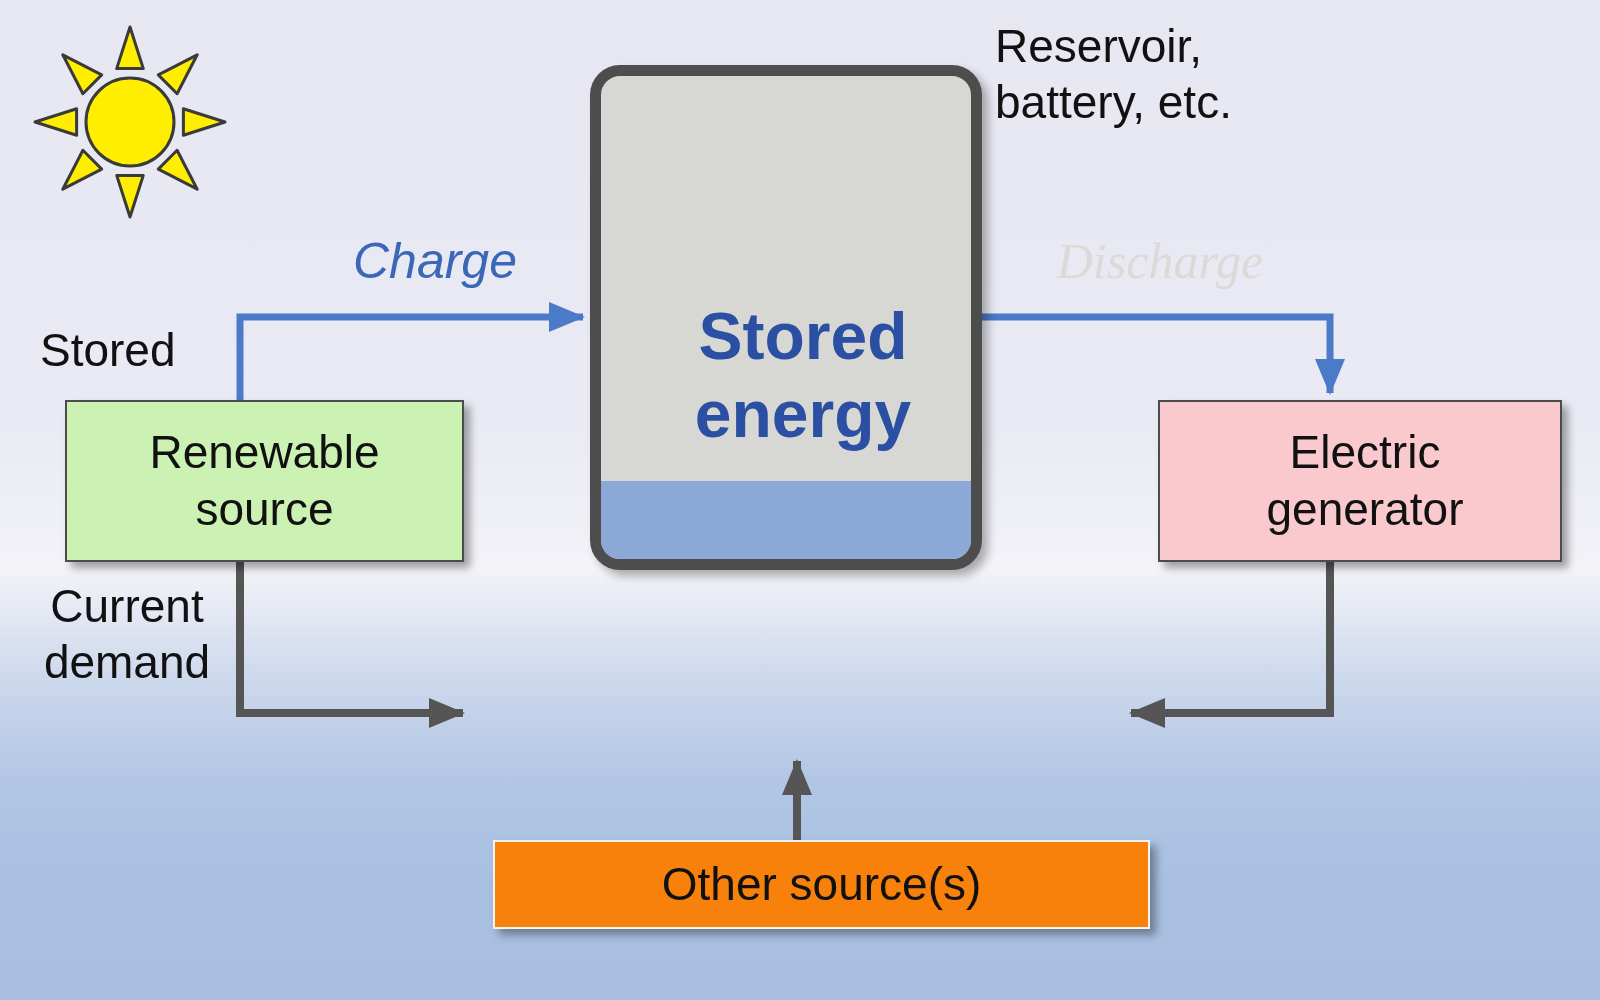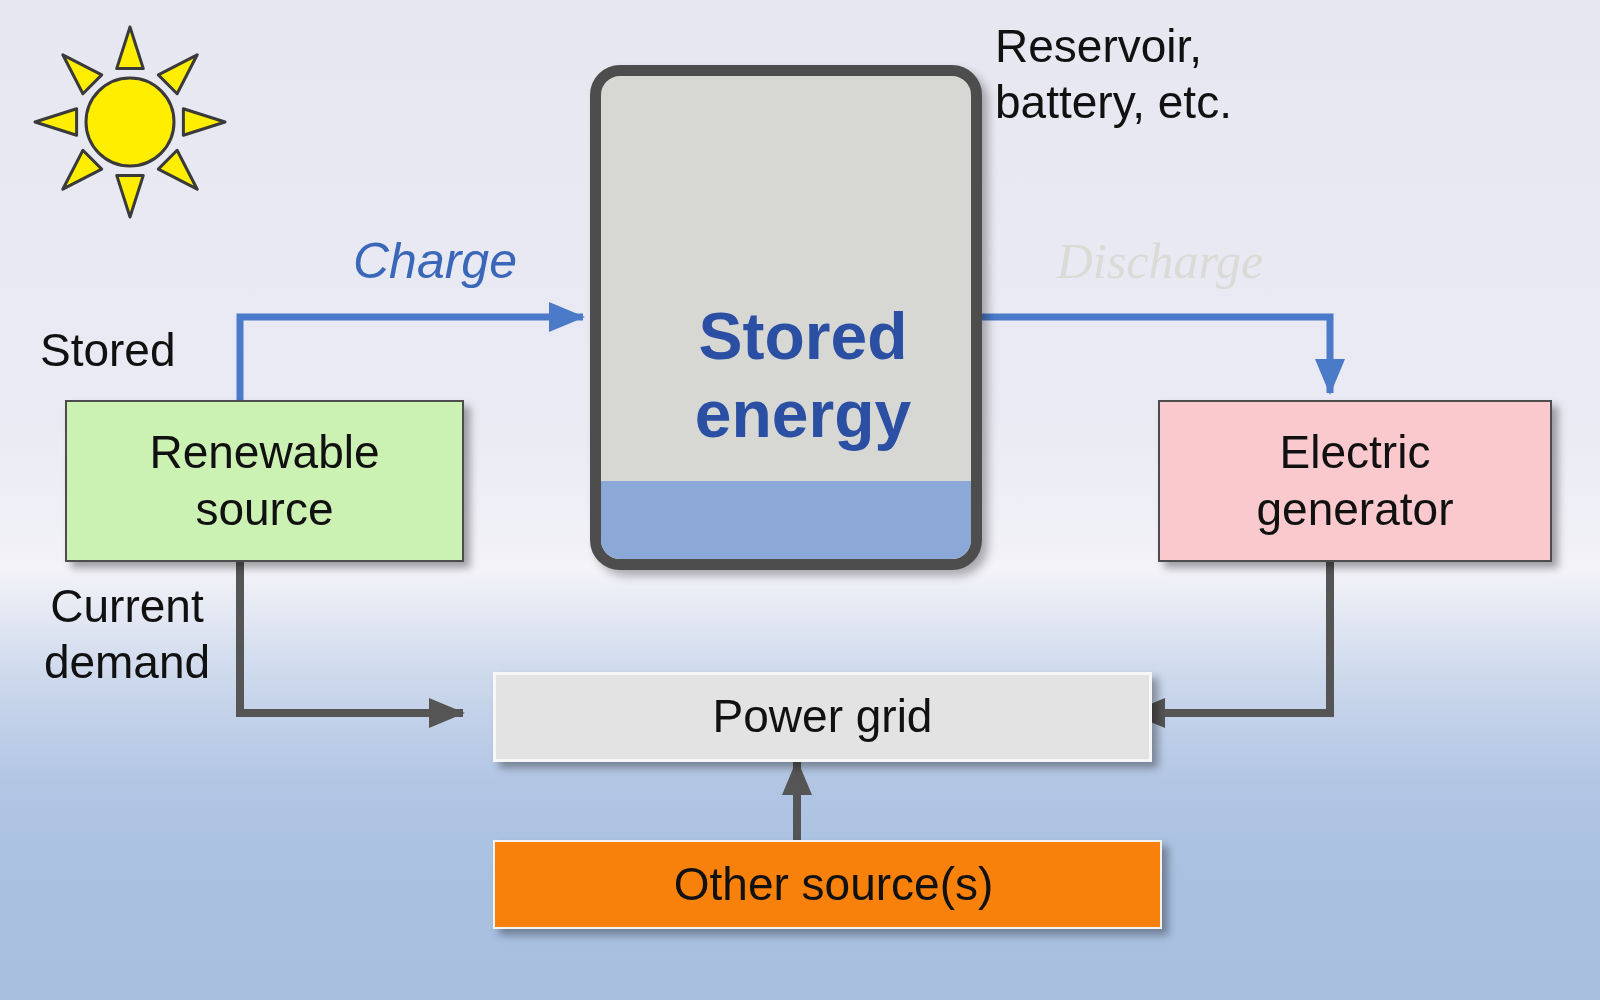--- a/index.html
+++ b/index.html
@@ -21,25 +21,25 @@
 
   .node{
     position:absolute;display:flex;align-items:center;justify-content:center;
     text-align:center;color:#111;font-size:46px;line-height:1.25;
     box-shadow:6px 6px 8px rgba(0,0,0,0.35);
     margin-left:23px;
   }
   #renewable-box{left:42px;top:400px;width:395px;height:158px;
     background:#ccf2b3;border:2px solid #4c4c4c;}
   #generator-box{left:1135px;top:400px;width:390px;height:158px;
-    background:#f9c9cd;border:2px solid #4c4c4c;}
+    background:#f9c9cd;border:2px solid #4c4c4c;padding-left:10px;}
   #grid-box{left:470px;top:672px;width:653px;height:84px;
     background:#e3e3e3;border:3px solid #f7f7f7;}
   #other-box{left:470px;top:840px;width:653px;height:85px;
-    background:#f8810c;border:2px solid #f3f3f3;padding-left:12px;}
+    background:#f8810c;border:2px solid #f3f3f3;}
 
   #storage-box{
     position:absolute;left:590px;top:65px;width:392px;height:505px;
     background:#d7d7d4;border:11px solid #4d4d4d;border-radius:30px;
     box-sizing:border-box;overflow:hidden;
     box-shadow:6px 6px 10px rgba(0,0,0,0.3);
   }
   #storage-level{
     position:absolute;left:0;right:0;bottom:0;height:78px;background:#8ba8d7;
   }
@@ -88,21 +88,20 @@
   <div id="storage-box">
     <div id="storage-level"></div>
     <div id="storage-label" class="multiline">Stored
 energy</div>
   </div>
 
   <div id="renewable-box" class="node multiline">Renewable
 source</div>
   <div id="generator-box" class="node multiline">Electric
 generator</div>
-  <div id="grid-box" class="node">Power grid</div>
   <div id="other-box" class="node">Other source(s)</div>
 
   <div id="reservoir-note" class="label multiline">Reservoir,
 battery, etc.</div>
   <div id="excess-label" class="label">Stored</div>
   <div id="current-demand-label" class="label multiline">Current
 demand</div>
   <div id="charge-label" class="flow-label">Charge</div>
   <div id="discharge-label" class="flow-label">Discharge</div>
 

